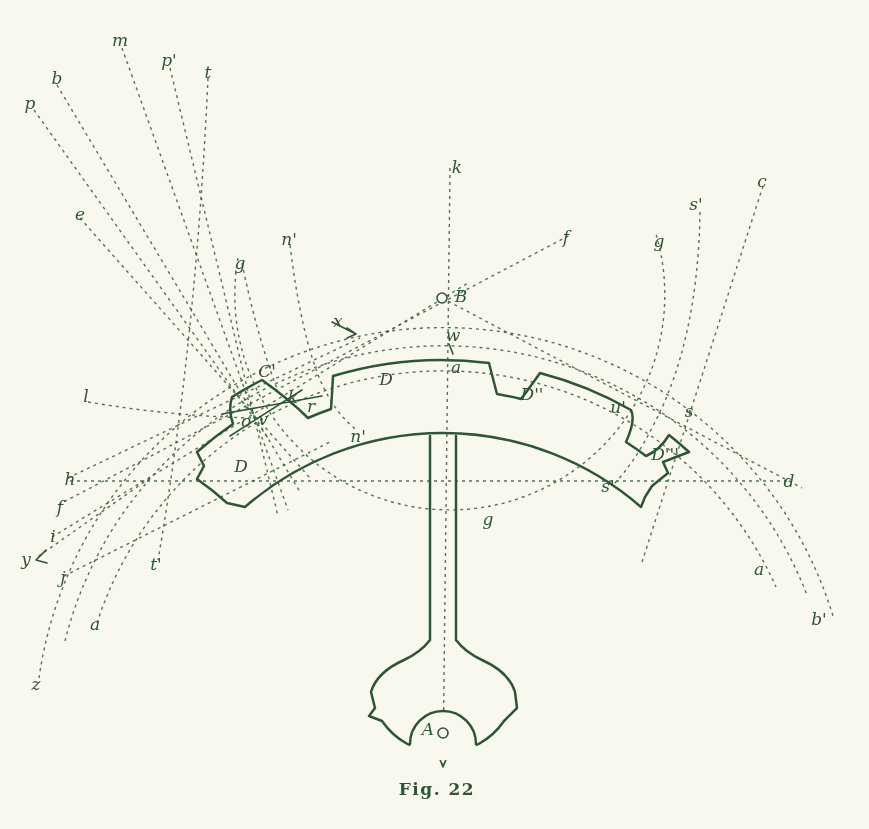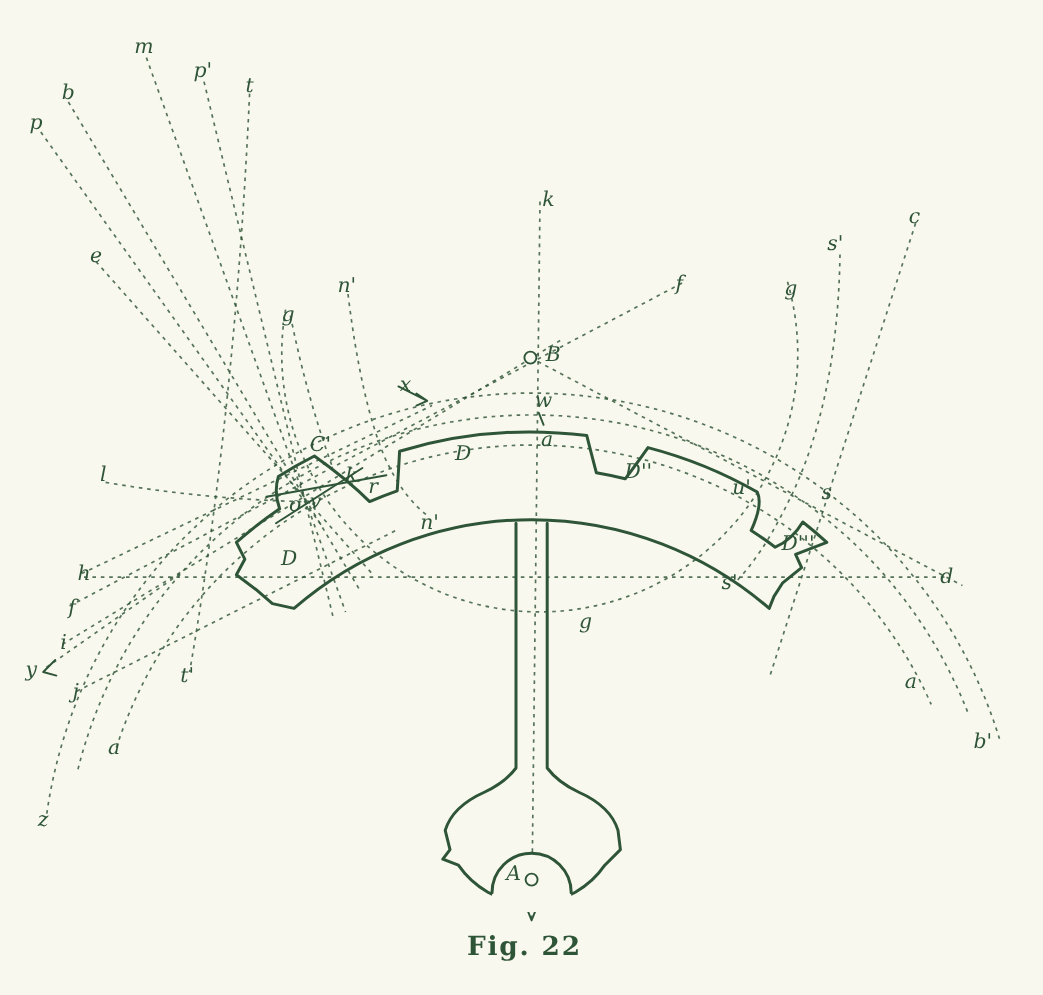--- a/index.html
+++ b/index.html
@@ -16,21 +16,21 @@
   .solid path.fine { stroke-width:1.6; }
   .marker { stroke:var(--ink); fill:var(--paper); stroke-width:1.6; }
   .notch-fill { fill:var(--paper); stroke:none; }
   .lbl {
     position:absolute; transform:translate(-50%,-50%);
     font-style:italic; font-size:17px; line-height:1; color:var(--ink);
     white-space:nowrap; user-select:none;
   }
   .caption {
     position:absolute; transform:translate(-50%,-50%);
-    font-style:normal; font-weight:bold; font-size:22px;
+    font-style:normal; font-weight:bold; font-size:17px;
     letter-spacing:1.5px; color:var(--ink); white-space:nowrap;
   }
 </style>
 </head>
 <body>
 
 <div class="stage">
 
   <svg width="869" height="829" viewBox="0 0 869 829">
 

